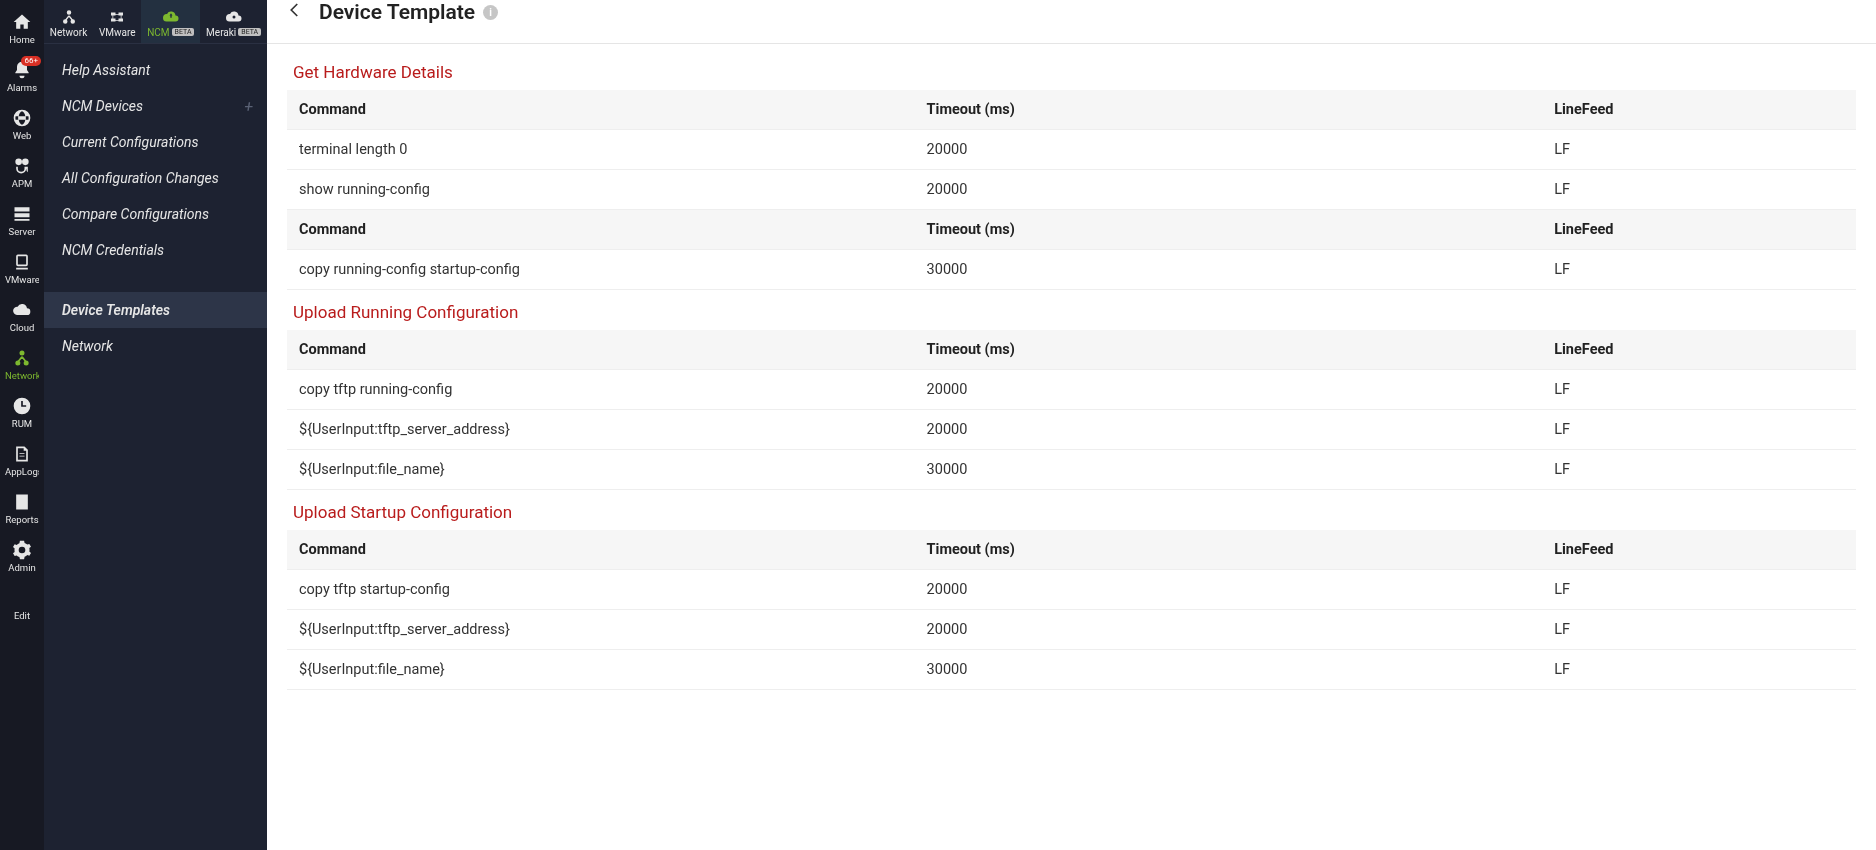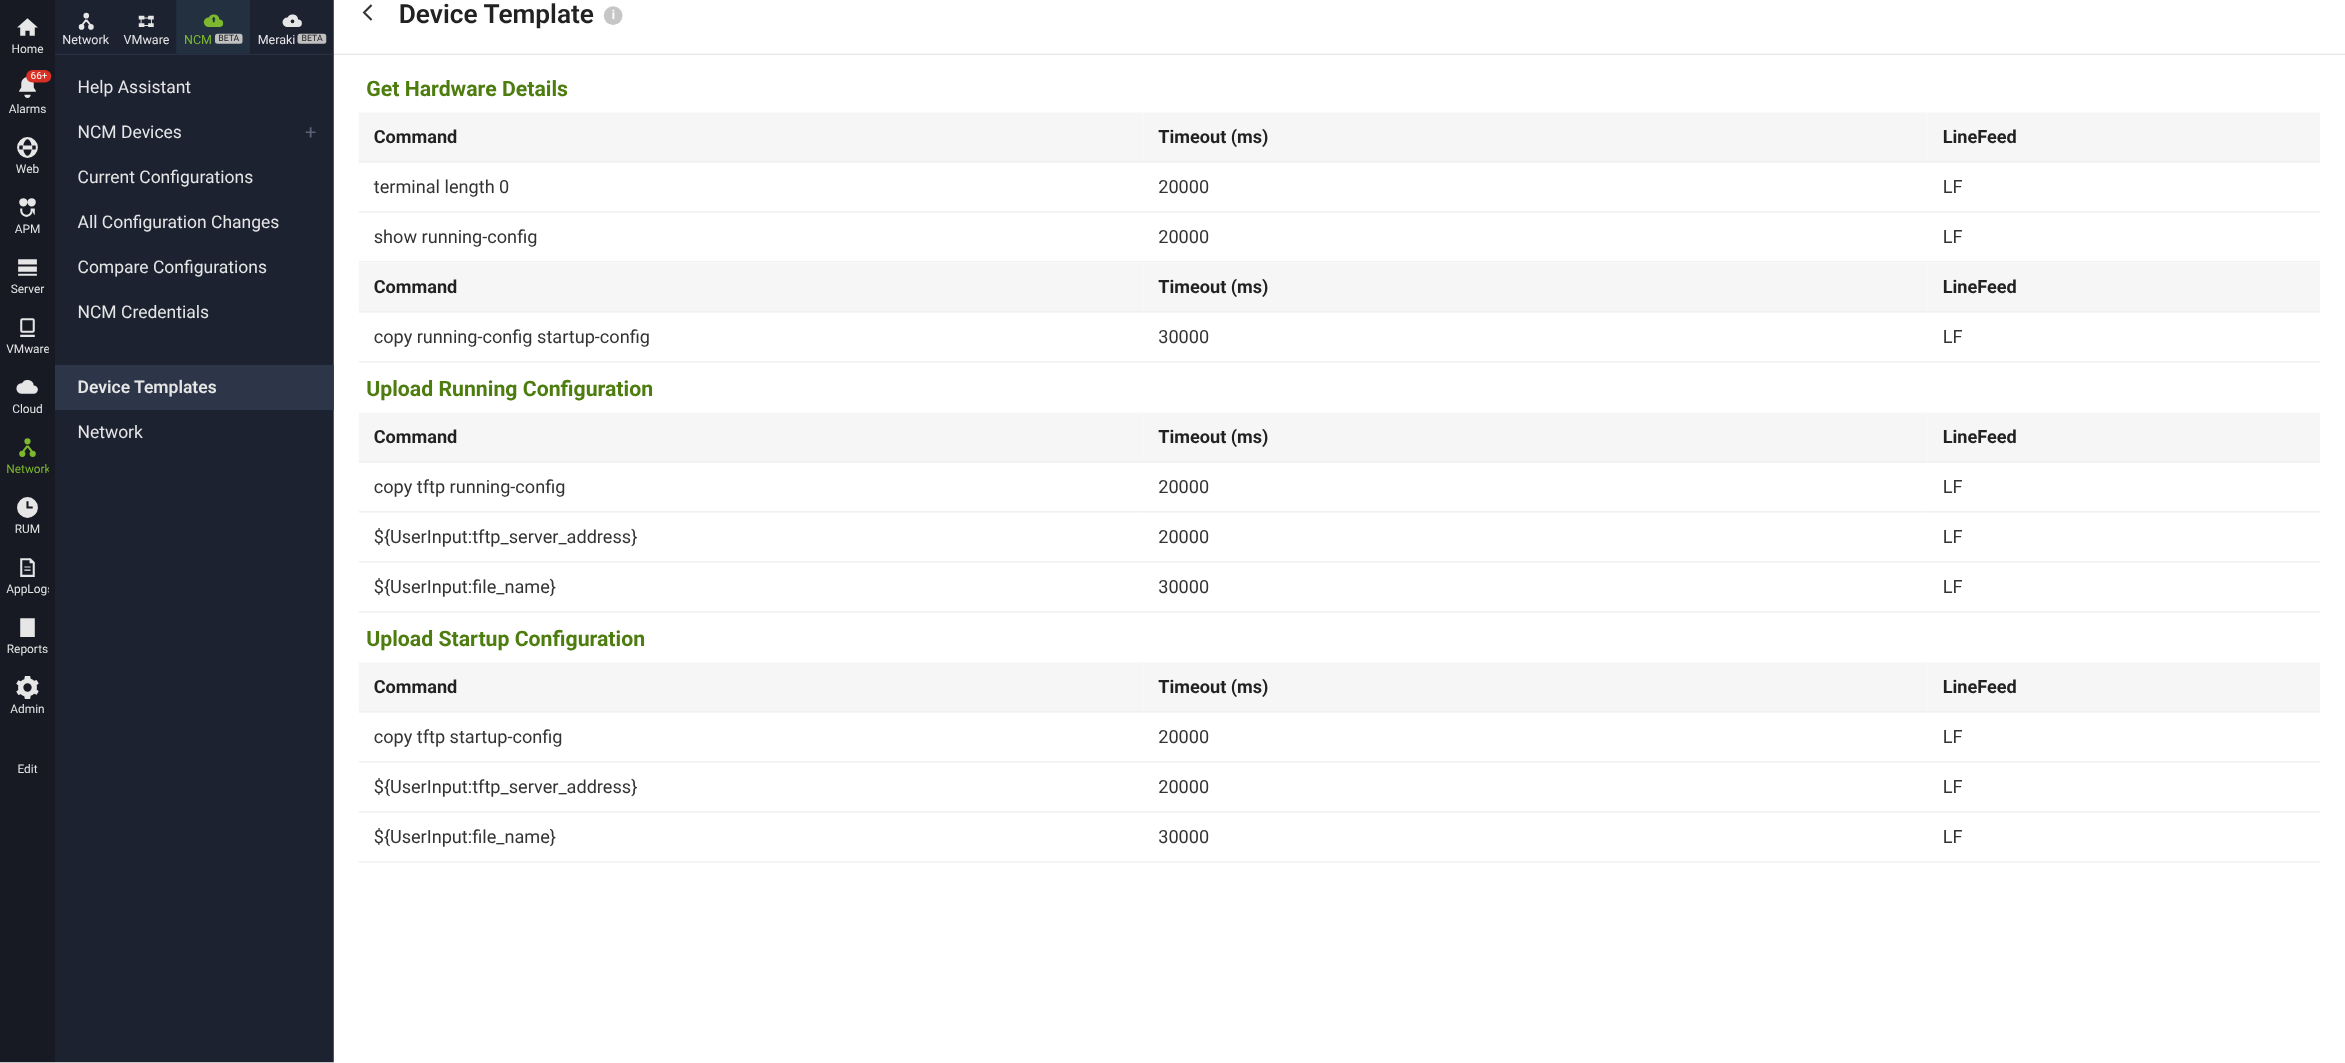--- a/index.html
+++ b/index.html
@@ -106,20 +106,21 @@
     color: #222;
     font-size: 7px;
     padding: 0 3px;
     border-radius: 2px;
     margin-left: 2px;
     vertical-align: middle;
   }
   .submenu {
     flex: 1;
     padding-top: 8px;
+    font-style: italic;
   }
   .submenu-item {
     padding: 10px 18px;
     color: #e6e6e6;
     cursor: pointer;
     font-size: 14px;
     position: relative;
   }
   .submenu-item.active {
     background: #2d3548;
@@ -182,22 +183,22 @@
     justify-content: center;
   }
   .main-body {
     flex: 1;
     overflow-y: auto;
     padding: 6px 20px 30px;
   }
 
   .section-title {
     font-size: 17px;
-    font-weight: 700;
-    color: #4d7c0f;
+    font-weight: 400;
+    color: #b91c1c;
     padding: 12px 6px 8px;
   }
   table.cmd-table {
     width: 100%;
     border-collapse: collapse;
     background: #fff;
   }
   table.cmd-table th,
   table.cmd-table td {
     text-align: left;

